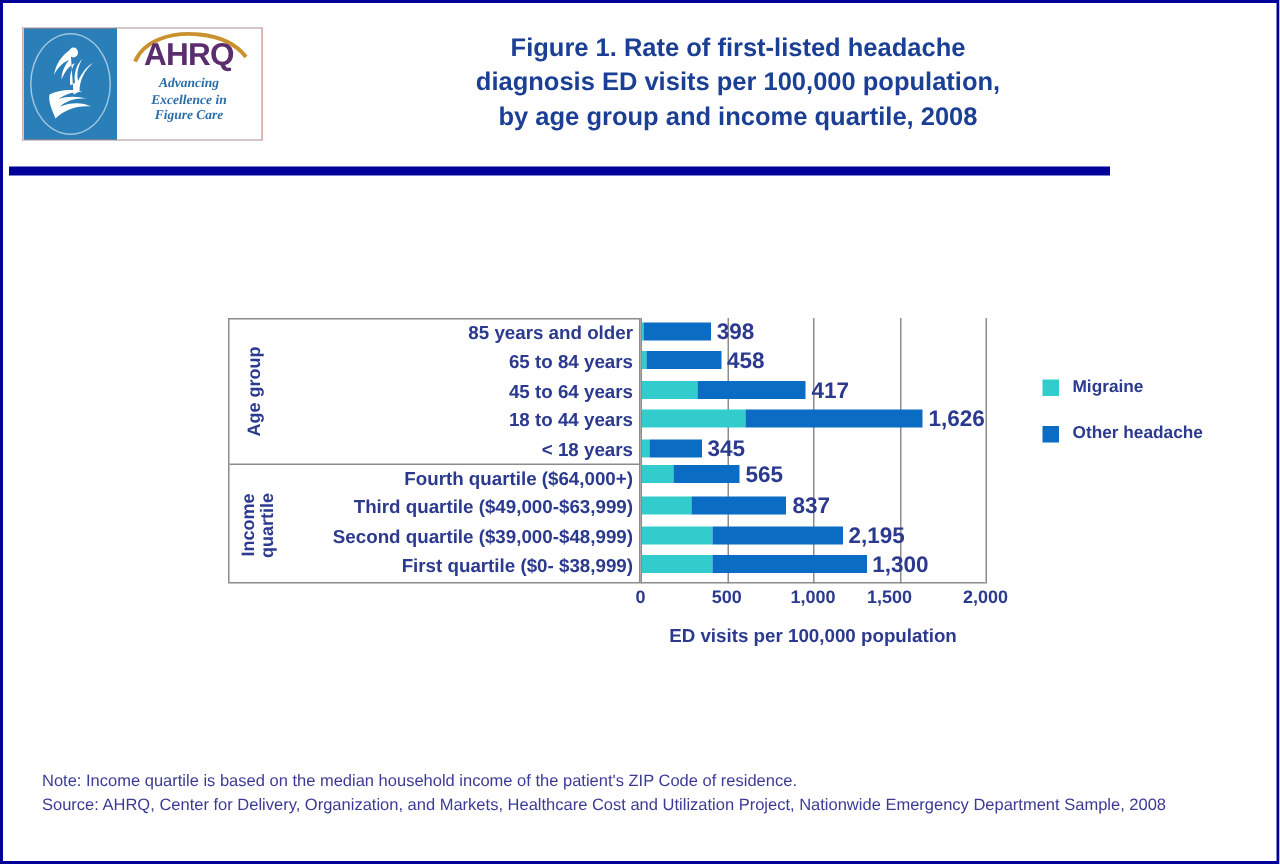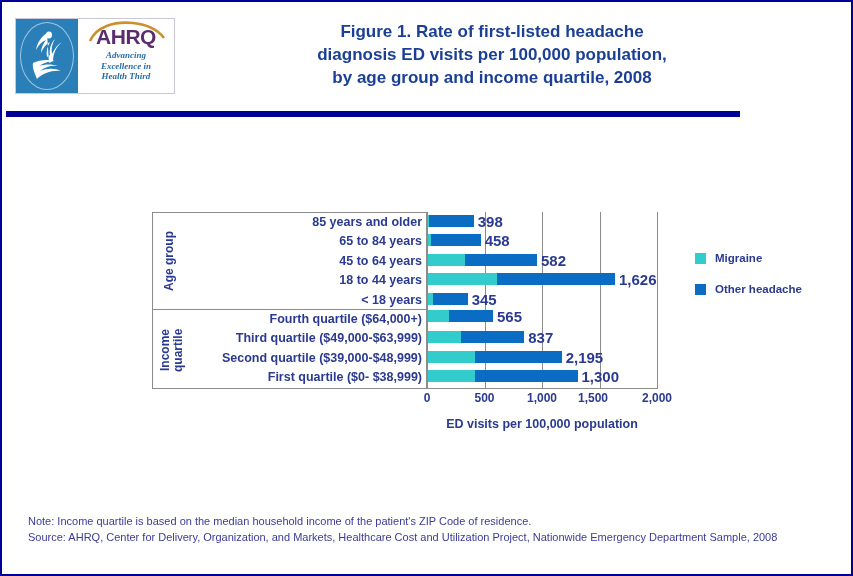--- a/index.html
+++ b/index.html
@@ -290,21 +290,21 @@
         </svg>
       </div>
       <div id="ahrq-block">
         <svg id="ahrq-swoosh" viewBox="0 0 78 22">
           <path d="M2 20 C8 6 26 0 45 2 C60 3.5 70 9 76 17" fill="none" stroke="#c9922e" stroke-width="2.6"></path>
         </svg>
         <div id="ahrq-word">AHRQ</div>
         <div id="ahrq-tag">
           <div>Advancing</div>
           <div>Excellence in</div>
-          <div>Health Third</div>
+          <div>Figure Care</div>
         </div>
       </div>
     </div>
 
     <div id="fig-title">
       <div>Figure 1. Rate of first-listed headache</div>
       <div>diagnosis ED visits per 100,000 population,</div>
       <div>by age group and income quartile, 2008</div>
     </div>
 
@@ -350,21 +350,21 @@
             <div class="seg-migraine" style="width: 3.22px; background: rgb(51, 204, 204);"></div>
             <div class="seg-other" style="flex: 1 1 auto; background: rgb(11, 108, 196);"></div>
           </div>
           <div class="bar-value" style="left: 52.67px;">458</div>
         </div>
         <div class="bar-row" style="top: 38.8px; width: 230px;">
           <div class="bar" style="left: 0px; width: 109.02px;">
             <div class="seg-migraine" style="width: 37.375px; background: rgb(51, 204, 204);"></div>
             <div class="seg-other" style="flex: 1 1 auto; background: rgb(11, 108, 196);"></div>
           </div>
-          <div class="bar-value" style="left: 109.02px;">582</div>
+          <div class="bar-value" style="left: 109.02px;">417</div>
         </div>
         <div class="bar-row" style="top: 58.2px; width: 230px;">
           <div class="bar" style="left: 0px; width: 186.99px;">
             <div class="seg-migraine" style="width: 69px; background: rgb(51, 204, 204);"></div>
             <div class="seg-other" style="flex: 1 1 auto; background: rgb(11, 108, 196);"></div>
           </div>
           <div class="bar-value" style="left: 186.99px;">1,626</div>
         </div>
         <div class="bar-row" style="top: 77.6px; width: 230px; text-align: right;">
           <div class="bar" style="left: 0px; width: 39.675px;">

